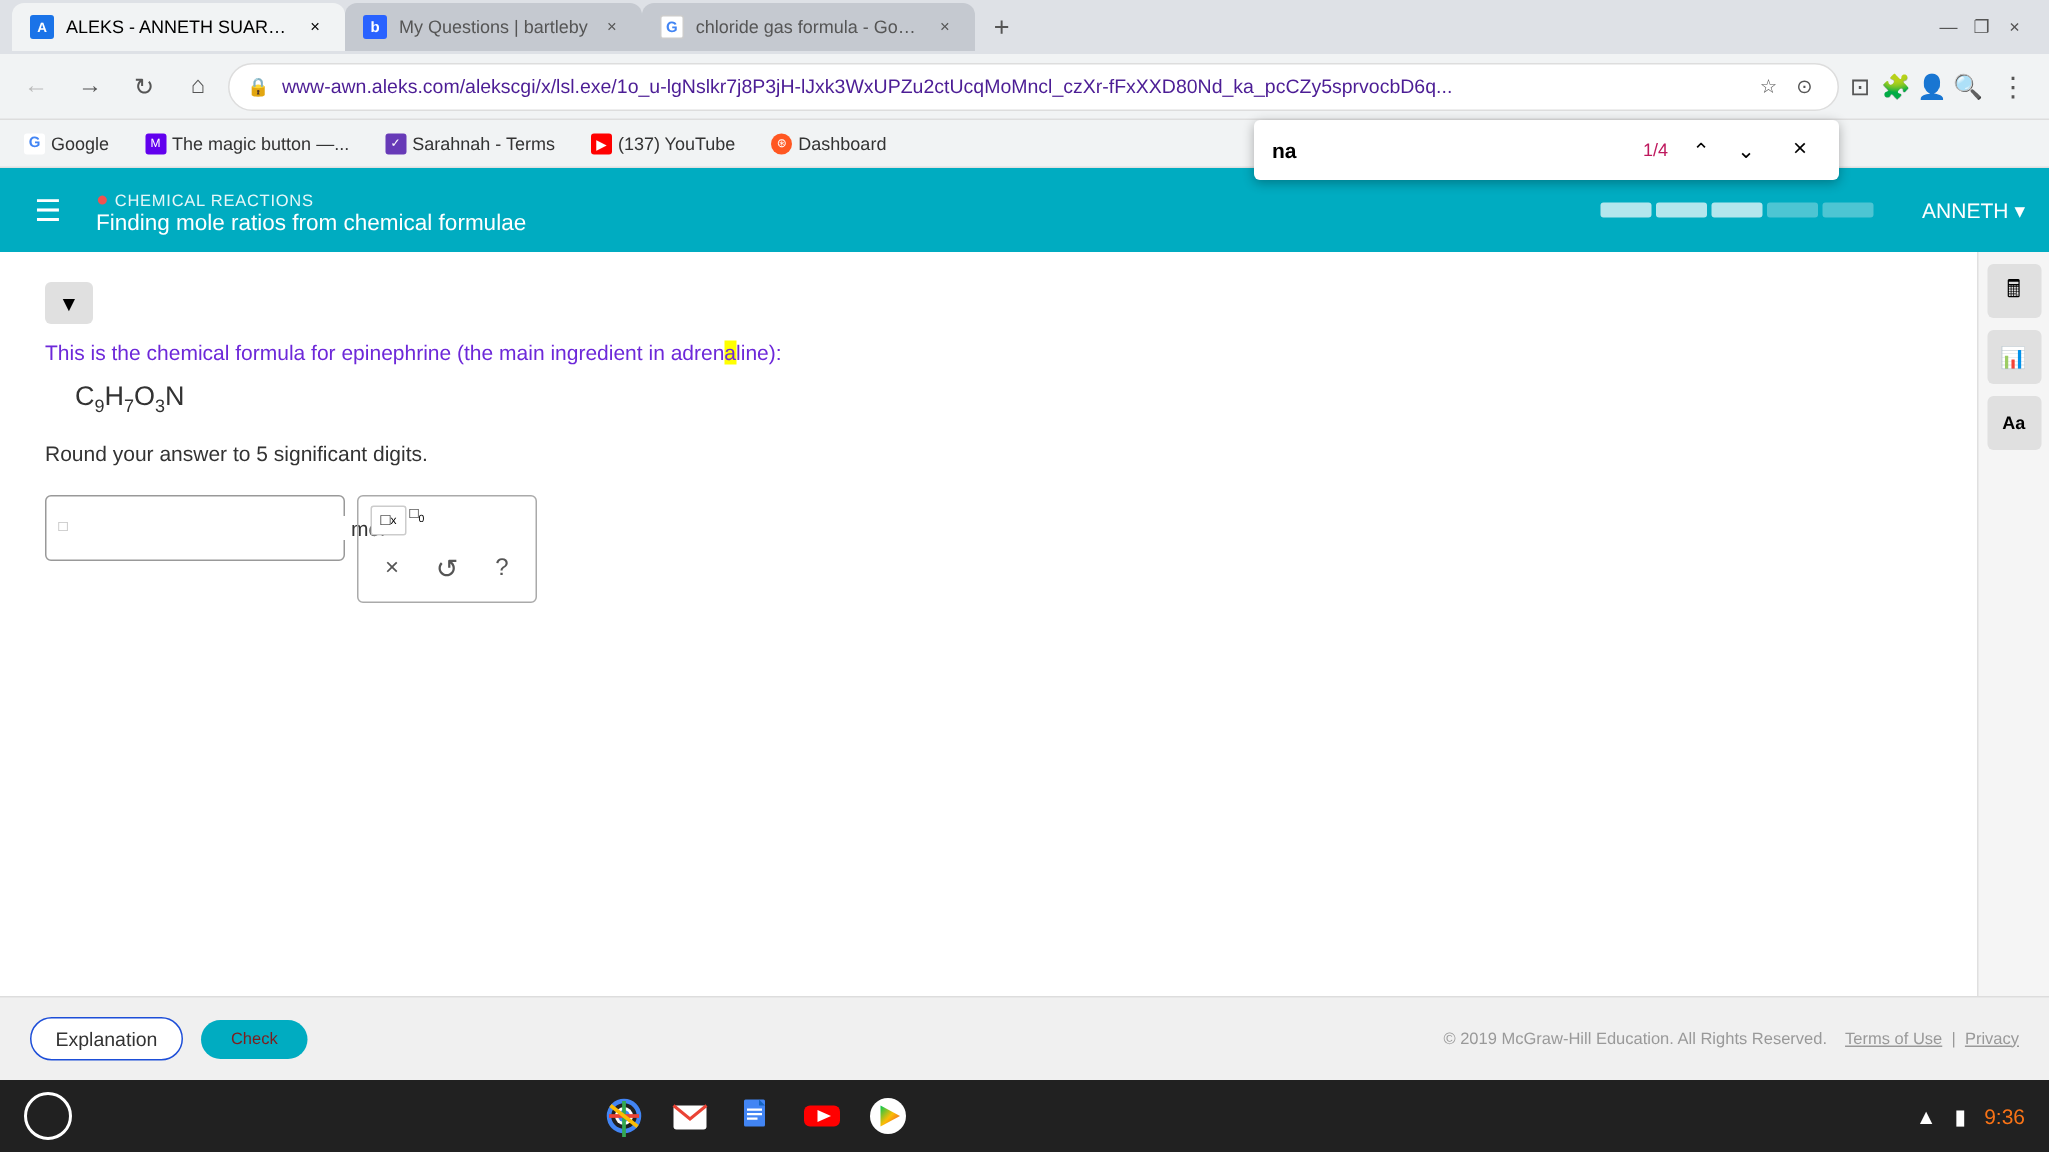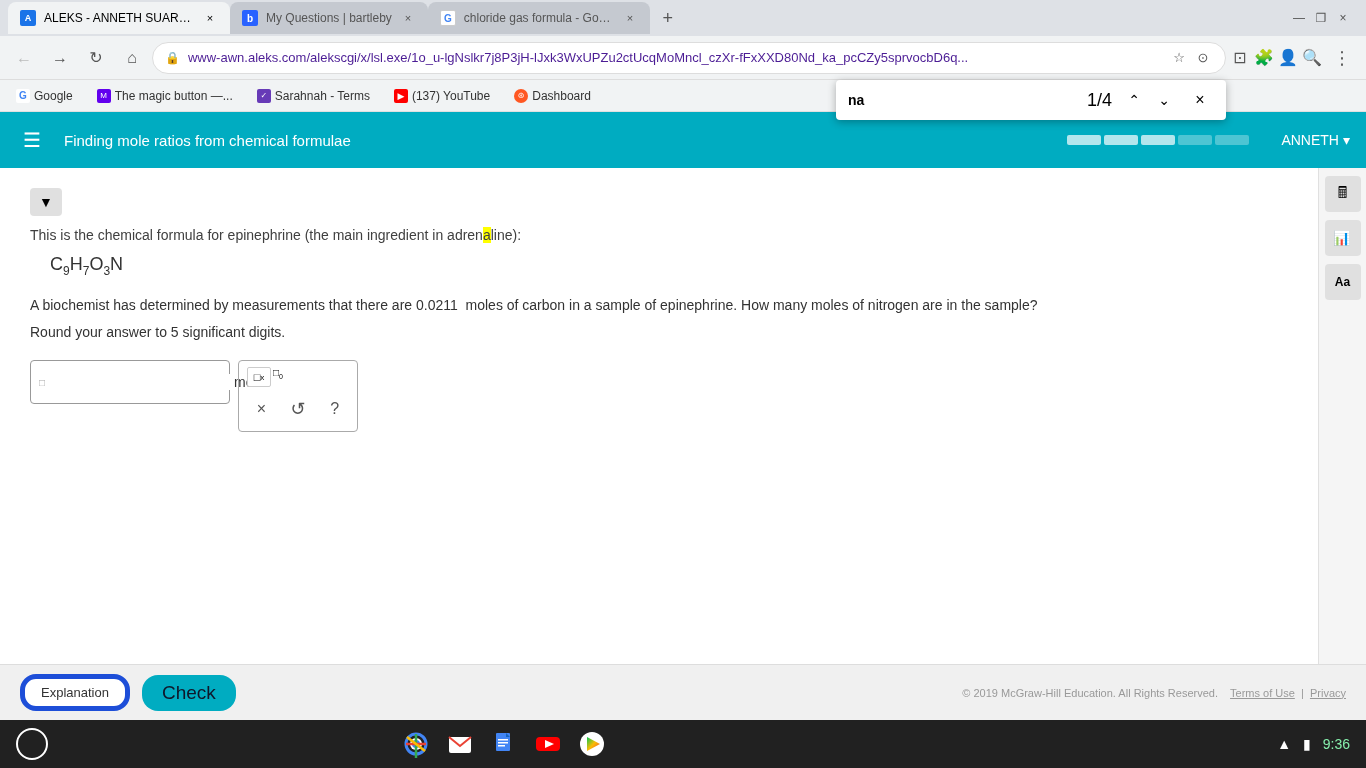--- a/index.html
+++ b/index.html
@@ -39,21 +39,21 @@
     .bookmark-favicon { width: 14px; height: 14px; border-radius: 2px; display: flex; align-items: center; justify-content: center; font-size: 9px; }
     .bm-google { background: white; }
     .bm-magic { background: #6200ee; color: white; font-size: 8px; }
     .bm-sarahnah { background: #673ab7; color: white; font-size: 8px; }
     .bm-youtube { background: #ff0000; color: white; }
     .bm-dashboard { background: #ff5722; color: white; }
 
     
     .search-overlay { position: absolute; top: 80px; right: 140px; width: 390px; height: 40px; background: white; border-radius: 4px; box-shadow: 0 2px 8px rgba(0,0,0,0.3); display: flex; align-items: center; padding: 0 12px; gap: 8px; z-index: 1000; }
     .search-input-field { flex: 1; border: none; outline: none; font-size: 14px; font-weight: bold; }
-    .search-count { font-size: 18px; color: #000000; }
+    .search-count { font-size: 12px; color: #be185d; }
     .search-nav { display: flex; gap: 2px; }
     .search-nav-btn { width: 28px; height: 28px; border: none; background: none; cursor: pointer; border-radius: 50%; display: flex; align-items: center; justify-content: center; font-size: 14px; }
     .search-close-btn { width: 28px; height: 28px; border: none; background: none; cursor: pointer; border-radius: 50%; display: flex; align-items: center; justify-content: center; font-size: 16px; }
 
     
     .content-area { flex: 1; display: flex; overflow: hidden; background: #b0bec5; }
 
     
     .aleks-page { flex: 1; display: flex; flex-direction: column; background: white; margin: 0; }
 
@@ -69,21 +69,21 @@
     .prog-seg.empty { opacity: 0.3; }
     .user-menu { color: white; font-size: 14px; display: flex; align-items: center; gap: 4px; cursor: pointer; margin-left: 16px; }
 
     
     .question-wrapper { display: flex; flex: 1; overflow: hidden; }
     .question-main { flex: 1; padding: 20px 30px; overflow-y: auto; background: white; }
     .question-sidebar { width: 48px; background: #f5f5f5; display: flex; flex-direction: column; align-items: center; padding: 8px 0; gap: 8px; border-left: 1px solid #e0e0e0; }
 
     .dropdown-arrow { width: 32px; height: 28px; background: #e0e0e0; border-radius: 4px; display: flex; align-items: center; justify-content: center; cursor: pointer; margin-bottom: 8px; }
 
-    .question-text { font-size: 14px; color: #404040; line-height: 1.6; }
+    .question-text { font-size: 14px; color: #6d28d9; line-height: 1.6; }
     .formula { font-size: 18px; margin: 8px 0 16px 20px; color: #333; }
     .formula sub { font-size: 12px; }
     .highlight { background: yellow; }
 
     .biochemist-text { font-size: 14px; color: #333; line-height: 1.6; margin-bottom: 8px; }
     .round-text { font-size: 14px; color: #333; margin-bottom: 20px; }
 
     .input-section { display: flex; gap: 8px; align-items: flex-start; margin-top: 8px; }
     .answer-input-box { width: 200px; height: 44px; border: 1px solid #999; border-radius: 4px; display: flex; align-items: center; padding: 0 8px; gap: 4px; }
     .answer-input { border: none; outline: none; flex: 1; font-size: 14px; }
@@ -93,32 +93,32 @@
     .math-toolbar-top { display: flex; justify-content: flex-start; padding: 2px 4px 4px 4px; }
     .math-btn { width: 24px; height: 20px; border: 1px solid #ccc; background: white; border-radius: 2px; font-size: 11px; cursor: pointer; display: flex; align-items: center; justify-content: center; }
     .math-actions { display: flex; gap: 8px; padding: 4px; align-items: center; justify-content: space-around; }
     .math-action-btn { width: 28px; height: 28px; border: none; background: none; cursor: pointer; font-size: 16px; display: flex; align-items: center; justify-content: center; color: #555; }
 
     .sidebar-tool { width: 36px; height: 36px; background: #e0e0e0; border-radius: 4px; display: flex; align-items: center; justify-content: center; cursor: pointer; font-size: 16px; }
 
     
     .question-bottom { height: 56px; background: #f0f0f0; border-top: 1px solid #ddd; display: flex; align-items: center; padding: 0 20px; gap: 12px; }
 
-    .btn-explanation { background: white; border: 5px solid #1d4ed8; border-radius: 16px; padding: 6px 16px; font-size: 13px; cursor: pointer; color: #333; }
-    .btn-check { background: #00acc1; border: none; border-radius: 16px; padding: 7px 20px; font-size: 19px; cursor: pointer; color: #0f172a; }
+    .btn-explanation { background: white; border: 1px solid #1d4ed8; border-radius: 16px; padding: 6px 16px; font-size: 13px; cursor: pointer; color: #333; }
+    .btn-check { background: #00acc1; border: none; border-radius: 16px; padding: 7px 20px; font-size: 11px; cursor: pointer; color: #7f1d1d; }
 
     
     .taskbar { height: 48px; background: #212121; display: flex; align-items: center; padding: 0 16px; gap: 0; }
     .taskbar-circle { width: 32px; height: 32px; border: 2px solid white; border-radius: 50%; display: flex; align-items: center; justify-content: center; cursor: pointer; margin-right: 16px; }
     .taskbar-apps { display: flex; gap: 4px; margin: 0 auto; }
     .taskbar-app { width: 40px; height: 40px; border-radius: 50%; display: flex; align-items: center; justify-content: center; cursor: pointer; font-size: 20px; }
     .taskbar-right { display: flex; align-items: center; gap: 12px; margin-left: auto; }
     .wifi-icon { color: white; font-size: 14px; }
     .battery-icon { color: white; font-size: 14px; }
-    .time-display { color: #86efac; font-size: 14px; }
+    .time-display { color: #f97316; font-size: 14px; }
 
     
     .chrome-icon { background: transparent; }
     .gmail-icon { background: transparent; }
     .docs-icon { background: transparent; }
     .youtube-icon { background: transparent; }
     .play-icon { background: transparent; }
 
     .footer-links { font-size: 11px; color: #999; margin-left: auto; }
     .footer-links a { color: #999; text-decoration: underline; }
@@ -208,20 +208,21 @@
     <button class="search-close-btn">×</button>
   </div>
 
   <div class="content-area">
 
     <div class="aleks-page">
 
       <div class="aleks-header">
         <div class="hamburger">☰</div>
         <div class="header-title-section">
+          <span class="header-subtitle"><span style="color:#ef5350;font-size:14px;">●</span> CHEMICAL REACTIONS</span>
           <span class="header-main-title">Finding mole ratios from chemical formulae</span>
         </div>
         <div class="progress-section">
           <div class="progress-bar">
             <div class="prog-seg"></div>
             <div class="prog-seg"></div>
             <div class="prog-seg"></div>
             <div class="prog-seg empty"></div>
             <div class="prog-seg empty"></div>
           </div>
@@ -238,23 +239,20 @@
           <div class="dropdown-arrow">▼</div>
 
           <p class="question-text">
             This is the chemical formula for epinephrine (the main ingredient in adren<span class="highlight">a</span>line):
           </p>
 
           <div class="formula">
             C<sub>9</sub>H<sub>7</sub>O<sub>3</sub>N
           </div>
 
-          <p class="biochemist-text">
-            A biochemist has determined by measurements that there are 0.0211&nbsp; moles of carbon in a sample of epinephrine. How many moles of nitrogen are in the sample?
-          </p>
 
           <p class="round-text">Round your answer to 5 significant digits.</p>
 
           <div class="input-section">
             <div class="answer-input-box">
               <span style="font-size:10px;color:#aaa;">□</span>
               <input type="text" class="answer-input" placeholder="" style="">
               <span class="mol-label">mol</span>
             </div>
             <div class="math-toolbar">

